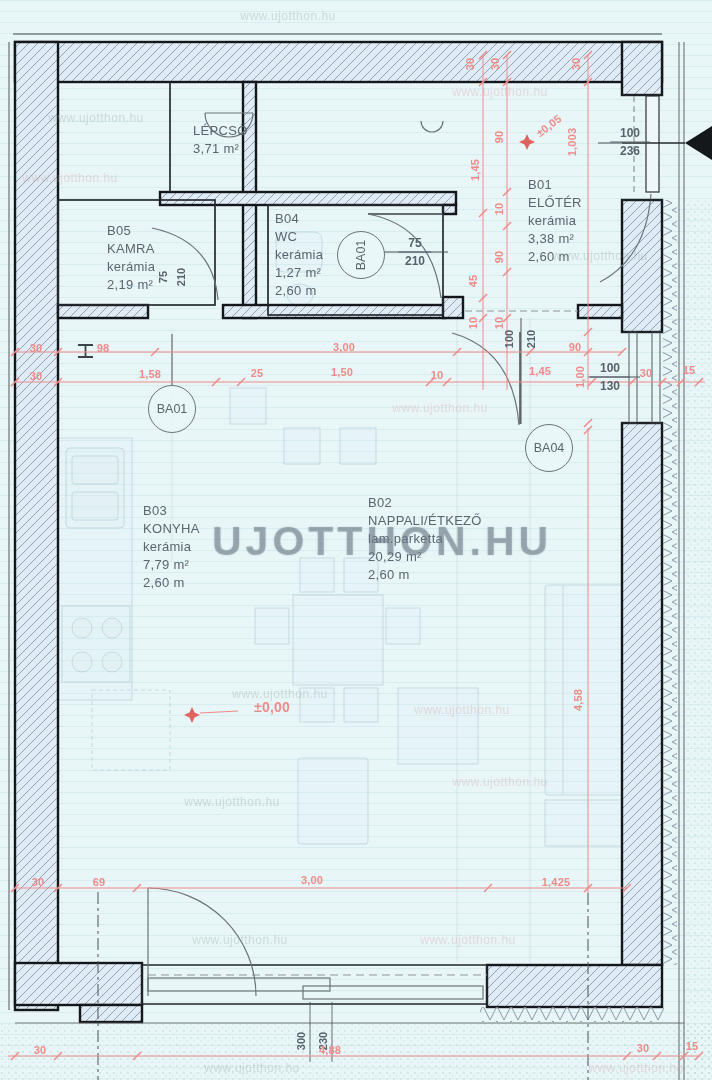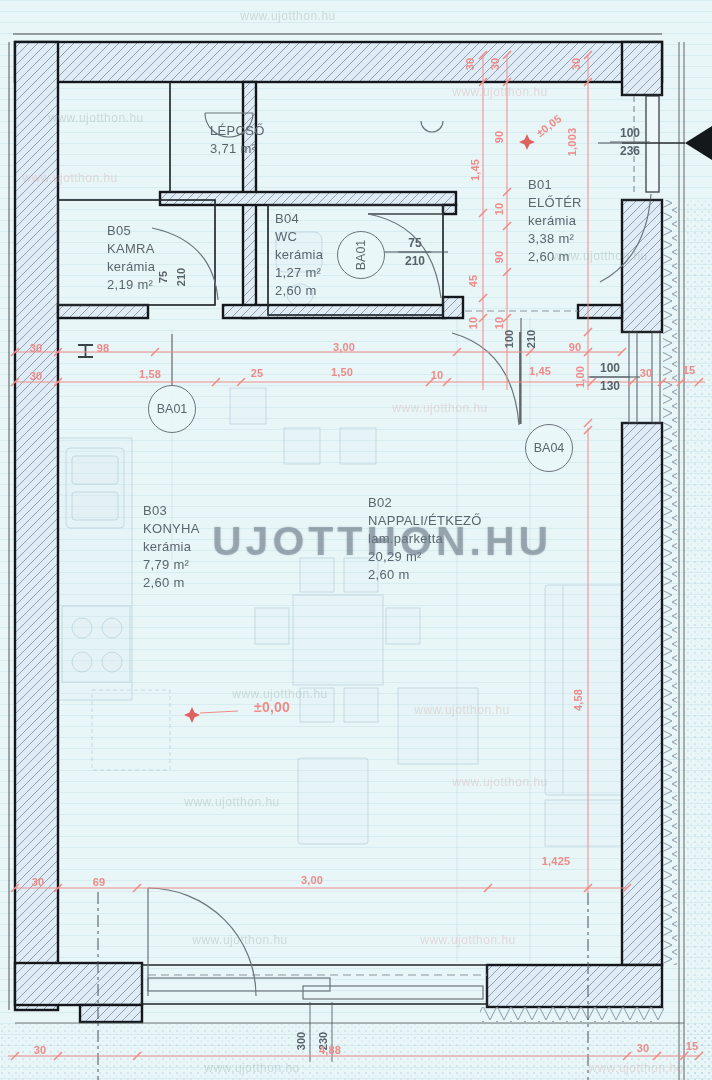--- a/index.html
+++ b/index.html
@@ -194,21 +194,21 @@
       <path stroke-width="1.5" d="M11,1060 l8,-8 M54,1060 l8,-8 M133,1060 l8,-8 M623,1060 l8,-8 M653,1060 l8,-8 M680,1060 l8,-8 M695,1060 l8,-8"></path>
       <path stroke-width="1.5" d="M479,59 l8,-8 M479,86 l8,-8 M479,217 l8,-8 M479,302 l8,-8 M479,322 l8,-8"></path>
       <path stroke-width="1.5" d="M503,59 l8,-8 M503,86 l8,-8 M503,196 l8,-8 M503,230 l8,-8 M503,276 l8,-8 M503,322 l8,-8"></path>
       <path stroke-width="1.5" d="M584,59 l8,-8 M584,86 l8,-8 M584,336 l8,-8 M584,427 l8,-8 M584,434 l8,-8 M584,892 l8,-8"></path>
       <path d="M527,134 L529.5,139.5 L535,142 L529.5,144.5 L527,150 L524.5,144.5 L519,142 L524.5,139.5 Z" fill="#e0625f" stroke="none"></path>
       <path d="M192,707 L194.5,712.5 L200,715 L194.5,717.5 L192,723 L189.5,717.5 L184,715 L189.5,712.5 Z" fill="#e0625f" stroke="none"></path>
       <line x1="200" y1="713" x2="238" y2="711"></line>
     </g>
   </svg>
 
-  <div class="room" style="left:210px;top:122px">
+  <div class="room" style="left:193px;top:122px">
     <div>LÉPCSŐ</div>
     <div>3,71 m²</div>
   </div>
   <div class="room" style="left:107px;top:222px">
     <div>B05</div>
     <div>KAMRA</div>
     <div>kerámia</div>
     <div>2,19 m²</div>
   </div>
   <div class="room" style="left:275px;top:210px">
@@ -293,21 +293,21 @@
   <div class="lab red" style="left:257px;top:373px">25</div>
   <div class="lab red" style="left:342px;top:372px">1,50</div>
   <div class="lab red" style="left:437px;top:375px">10</div>
   <div class="lab red" style="left:540px;top:371px">1,45</div>
   <div class="lab red" style="left:646px;top:373px">30</div>
   <div class="lab red" style="left:689px;top:370px">15</div>
 
   <div class="lab red" style="left:38px;top:882px">30</div>
   <div class="lab red" style="left:99px;top:882px">69</div>
   <div class="lab red" style="left:312px;top:880px">3,00</div>
-  <div class="lab red" style="left:556px;top:861px">1,425</div>
+  <div class="lab red" style="left:556px;top:882px">1,425</div>
 
   <div class="lab red" style="left:40px;top:1050px">30</div>
   <div class="lab red" style="left:330px;top:1050px">4,88</div>
   <div class="lab red" style="left:643px;top:1048px">30</div>
   <div class="lab red" style="left:692px;top:1046px">15</div>
 
   <div class="lab red rot45" style="left:549px;top:126px">±0,05</div>
   <div class="lab red rot" style="left:572px;top:142px">1,003</div>
   <div class="lab red big" style="left:272px;top:707px">±0,00</div>
 

